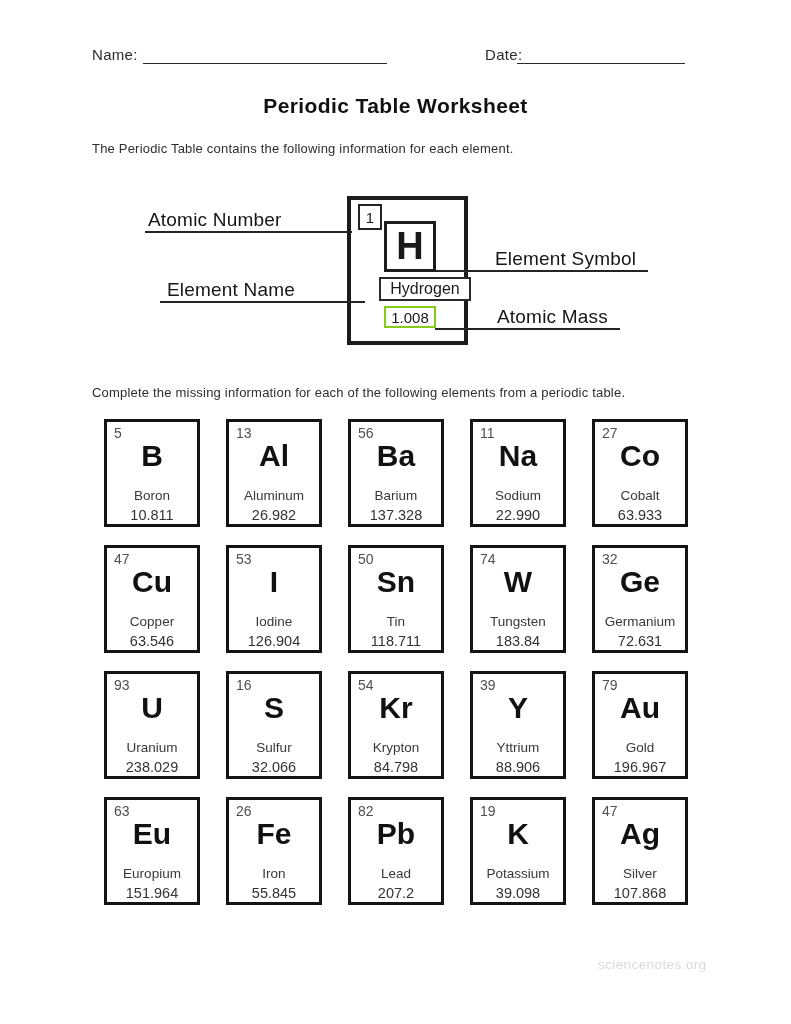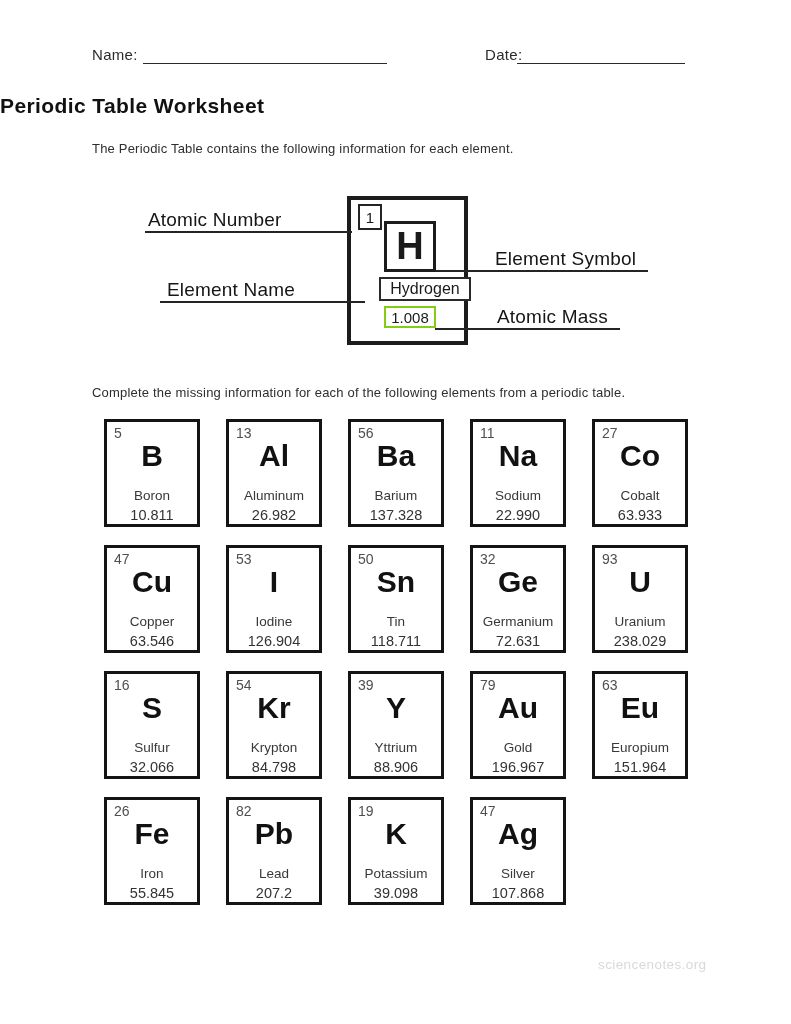--- a/index.html
+++ b/index.html
@@ -6,21 +6,21 @@
   body{
     width:791px;height:1024px;position:relative;overflow:hidden;
     font-family:"Liberation Sans", sans-serif;color:#1a1a1a;
   }
   .abs{position:absolute;}
 
   
   .field-label{font-size:15px;color:#2b2b2b;letter-spacing:.3px;}
   .blank-line{border-bottom:1.6px solid #2b2b2b;height:0;}
   .page-title{
-    left:0;top:94px;width:791px;
+    left:0;top:94px;width:791px;text-align:center;
     font-size:21px;font-weight:800;letter-spacing:.4px;color:#111;
   }
   .body-text{font-size:13px;color:#2e2e2e;letter-spacing:.2px;}
 
   
   .dg-box{box-sizing:border-box;background:#fff;}
   .dg-outer{left:347px;top:196px;width:121px;height:149px;border:4px solid #1c1c1c;background:transparent;}
   .dg-num{left:358px;top:204px;width:24px;height:26px;border:2px solid #242424;
           font-size:15px;display:flex;align-items:center;justify-content:center;}
   .dg-sym{left:384px;top:221px;width:52px;height:51px;border:3px solid #1c1c1c;
@@ -135,20 +135,26 @@
     <div class="card-name">Iodine</div>
     <div class="card-mass">126.904</div>
   </div>
     <div class="card">
     <div class="card-num">50</div>
     <div class="card-sym">Sn</div>
     <div class="card-name">Tin</div>
     <div class="card-mass">118.711</div>
   </div>
     <div class="card">
+    <div class="card-num">74</div>
+    <div class="card-sym">W</div>
+    <div class="card-name">Tungsten</div>
+    <div class="card-mass">183.84</div>
+  </div>
+    <div class="card">
     <div class="card-num">32</div>
     <div class="card-sym">Ge</div>
     <div class="card-name">Germanium</div>
     <div class="card-mass">72.631</div>
   </div>
     <div class="card">
     <div class="card-num">93</div>
     <div class="card-sym">U</div>
     <div class="card-name">Uranium</div>
     <div class="card-mass">238.029</div>

